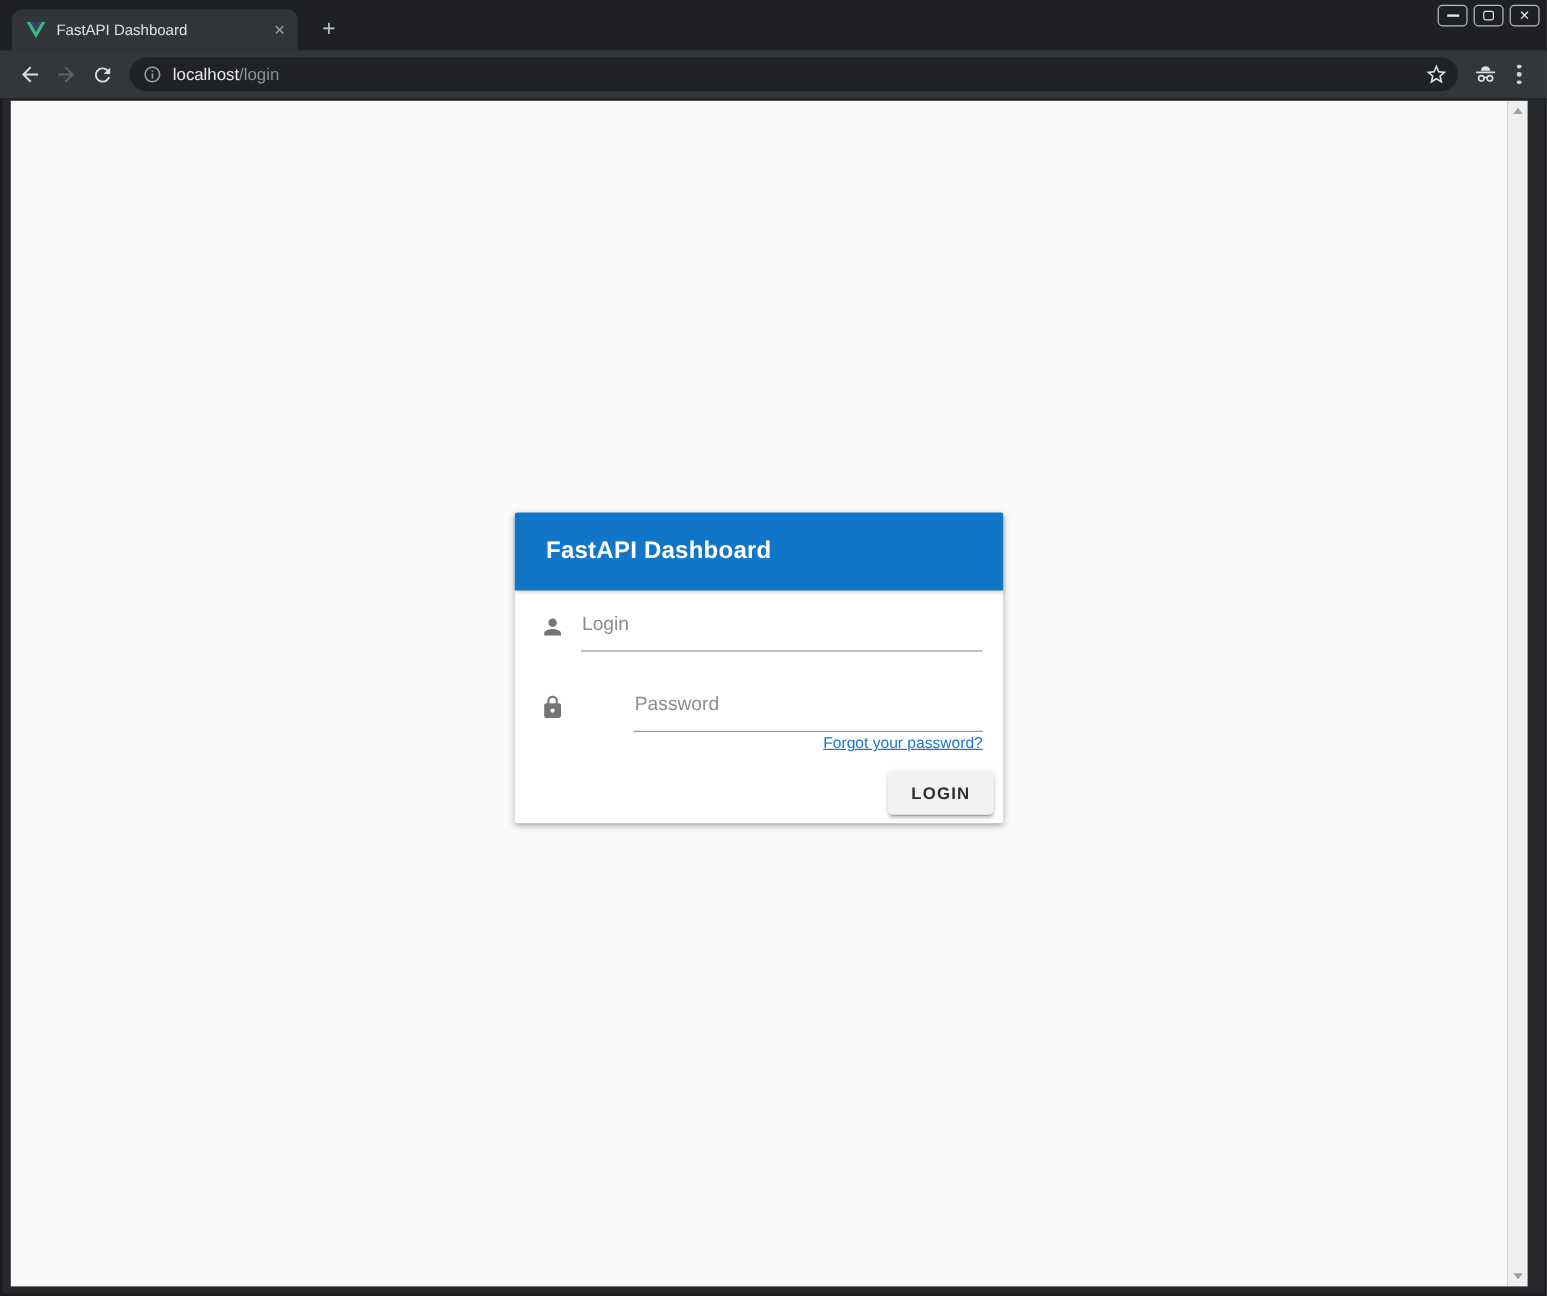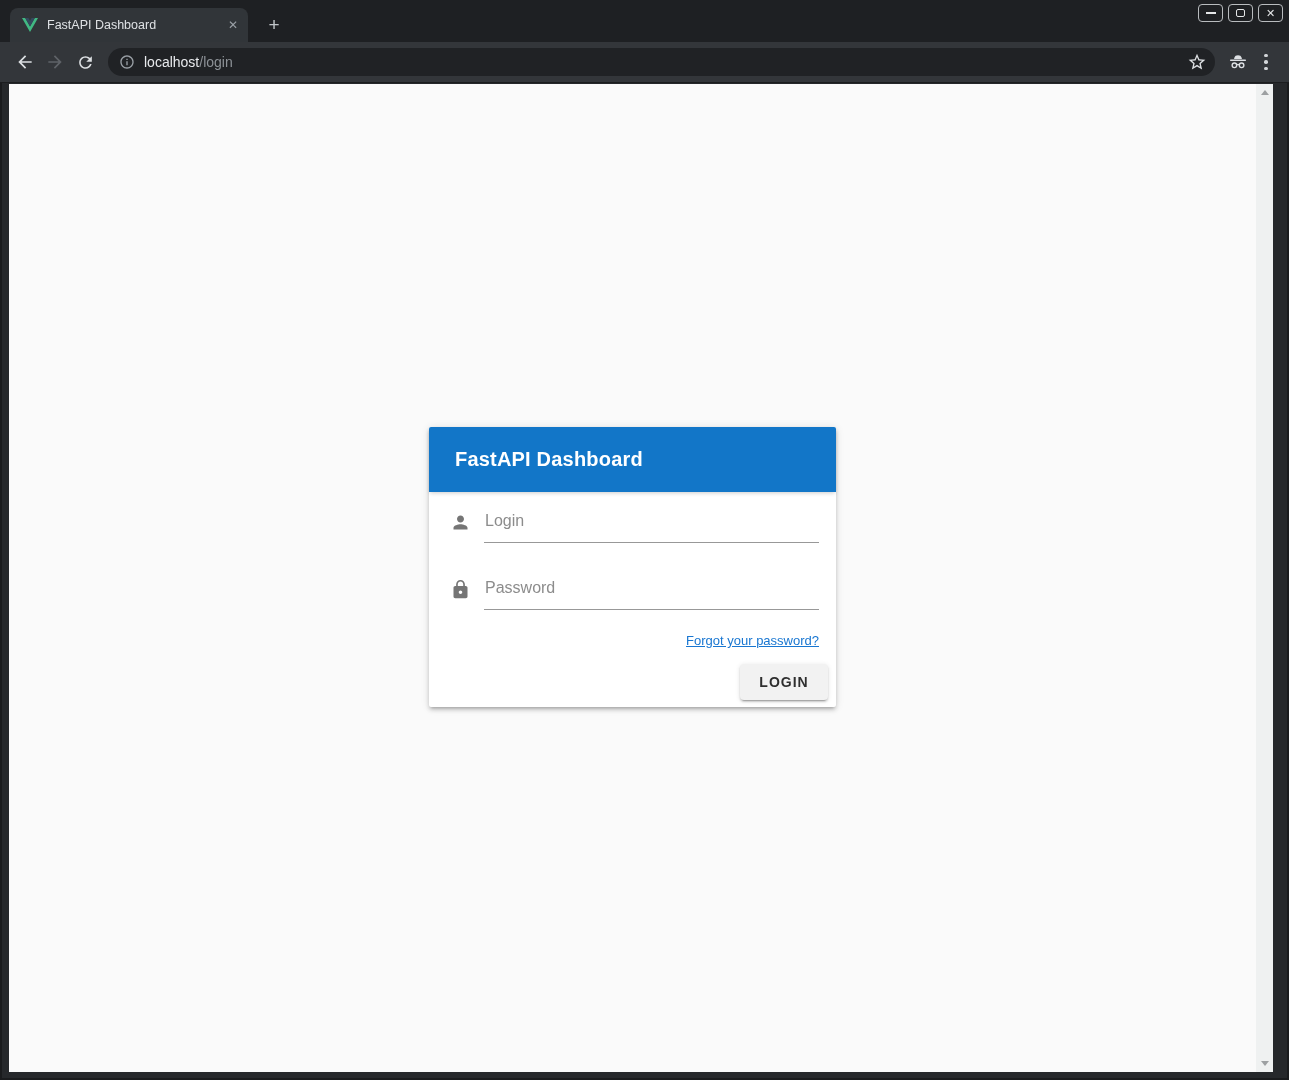--- a/index.html
+++ b/index.html
@@ -49,27 +49,27 @@
                    border-top:5px solid #9da0a2; }
 
   
   .card { width:407px; margin:343px auto 0; background:#ffffff; border-radius:2px;
           box-shadow:0 3px 3px -2px rgba(0,0,0,.2), 0 3px 4px 0 rgba(0,0,0,.14), 0 1px 8px 0 rgba(0,0,0,.12); }
   .card-header { height:65px; background:#1276c8; display:flex; align-items:center; padding:0 26px;
                  border-radius:2px 2px 0 0; box-shadow:0 2px 4px -1px rgba(0,0,0,.2); }
   .card-title { color:#ffffff; font-size:20px; font-weight:700; letter-spacing:.2px; }
   .card-body { padding:19px 8px 7px 21px; }
   .field-row { display:flex; align-items:flex-start; }
-  .field-row + .field-row { margin-top:35px; }
+  .field-row + .field-row { margin-top:35px;gap:44px; }
   .field-icon { width:21px; height:21px; flex:0 0 auto; margin-top:1px; display:flex; align-items:center; }
   .field-input { flex:1; margin-left:13px; margin-right:9px; border:none; border-bottom:1px solid #989898;
                  background:transparent; font-size:16px; font-family:inherit; color:#333;
                  padding:1px 0 12px 1px; outline:none; }
   .field-input::placeholder { color:#8c8c8c; opacity:1; }
-  .forgot-row { text-align:right; padding-right:9px; margin-top:21px; }
+  .forgot-row { text-align:right; padding-right:9px; }
   .forgot-link { font-size:13px; color:#1876d1; text-decoration:underline; cursor:pointer; }
   .actions-row { display:flex; justify-content:flex-end; margin-top:15px; }
   .login-btn { height:36px; min-width:88px; padding:0 16px; border:none; border-radius:4px; background:#f2f2f2;
                color:#2f2f2f; font-size:14px; font-weight:700; letter-spacing:1px; font-family:inherit; cursor:pointer;
                box-shadow:0 3px 1px -2px rgba(0,0,0,.2), 0 2px 2px 0 rgba(0,0,0,.14), 0 1px 5px 0 rgba(0,0,0,.12); }
 
   svg { display:block; }
 </style>
 </head>
 <body>

